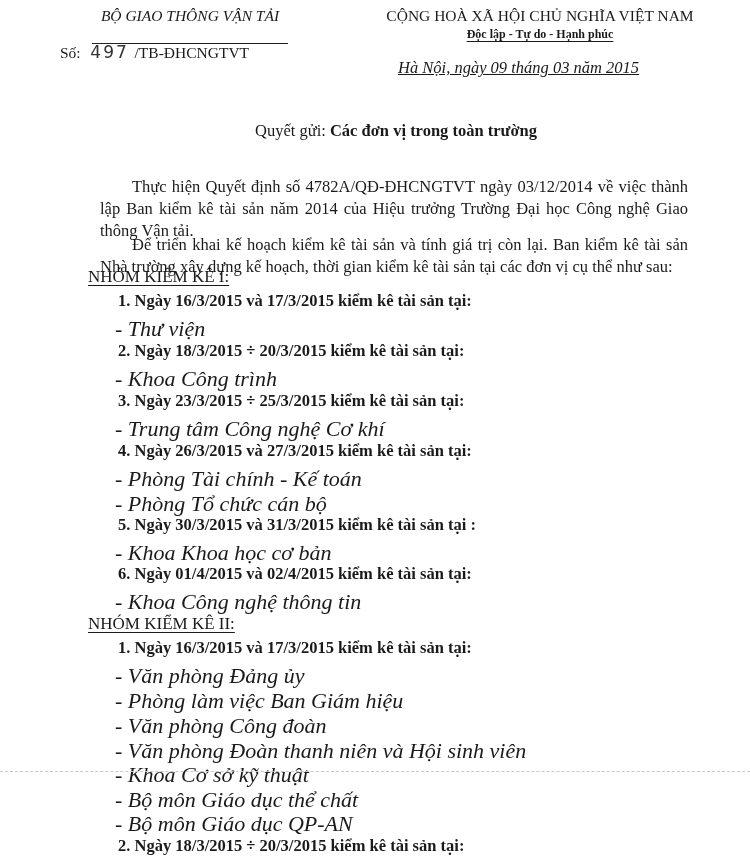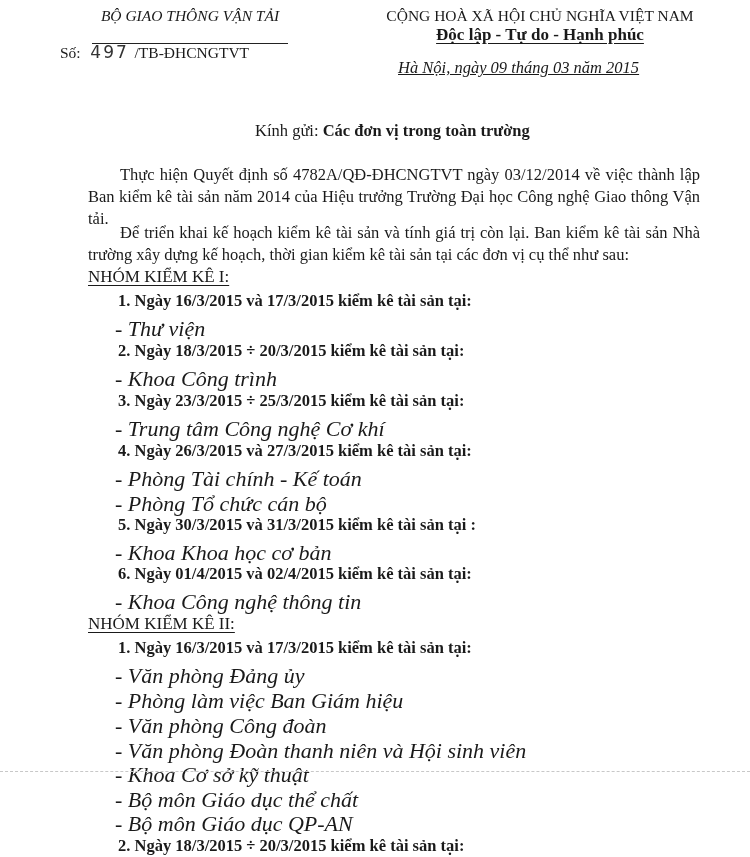--- a/index.html
+++ b/index.html
@@ -9,26 +9,26 @@
     color: #1a1a1a;
   }
   .abs { position: absolute; white-space: nowrap; }
   .hdr-left { left: 40px; top: 6px; width: 300px; text-align: center; font-size: 15.5px; line-height: 19px; font-style: italic; }
   .hdr-left .l1, .hdr-left .l2 { display: block; }
   .hdr-left .l2 { position: relative; }
   .hdr-left .l2 .uline { position: absolute; left: 52px; width: 196px; top: 18px; border-top: 1px solid #222; }
   .hdr-no { left: 60px; top: 42px; font-size: 15.5px; }
   .hdr-no .handwrite { font-family: "DejaVu Sans", sans-serif; font-size: 17px; color: #333; display: inline-block; width: 50px; text-align: center; letter-spacing: 2px; }
   .hdr-right { left: 370px; top: 6px; width: 340px; text-align: center; font-size: 15.5px; line-height: 19px; }
-  .hdr-right .motto { font-weight: bold; font-size: 17px; text-decoration: underline; text-underline-offset: 3px; }
+  .hdr-right .motto { font-weight: bold; font-size: 12px; text-decoration: underline; text-underline-offset: 3px; }
   .date-line { left: 398px; top: 58px; font-size: 16.5px; font-style: italic; text-decoration: underline; }
   .greeting { left: 255px; top: 121px; font-size: 16.5px; }
   .greeting b { font-weight: bold; }
   .para { left: 88px; width: 612px; font-size: 16.5px; line-height: 22px; text-align: justify; white-space: normal; }
-  .para p { margin: 0; text-indent: 32px; }
+  .para p { margin: 12px; text-indent: 32px; }
   .para1 { top: 164px; }
   .para2 { top: 222px; }
   .group-title { left: 88px; font-size: 17px; text-decoration: underline; text-underline-offset: 3px; }
   .item-title { left: 118px; font-size: 16.5px; font-weight: bold; }
   .unit { left: 115px; font-size: 22px; font-style: italic; }
   .scanline { left: 0; top: 771px; width: 750px; border-top: 1px dashed #c8c8c8; }
 </style>
 </head>
 <body>
 
@@ -41,21 +41,21 @@
   <span class="handwrite">497</span><span>/TB-ĐHCNGTVT</span>
 </div>
 
 <div class="abs hdr-right">
   <div>CỘNG HOÀ XÃ HỘI CHỦ NGHĨA VIỆT NAM</div>
   <div class="motto">Độc lập - Tự do - Hạnh phúc</div>
 </div>
 <div class="abs date-line">Hà Nội, ngày  09 tháng  03 năm 2015</div>
 
 <div class="abs greeting">
-  <span>Kính gửi:</span><b> Các đơn vị trong toàn trường</b>
+  <span>Quyết gửi:</span><b> Các đơn vị trong toàn trường</b>
 </div>
 
 <div class="abs para para1">
   <p>Thực hiện Quyết định số 4782A/QĐ-ĐHCNGTVT ngày 03/12/2014 về việc thành lập Ban kiểm kê tài sản năm 2014 của Hiệu trưởng Trường Đại học Công nghệ Giao thông Vận tải.</p>
 </div>
 <div class="abs para para2">
   <p>Để triển khai kế hoạch kiểm kê tài sản và tính giá trị còn lại. Ban kiểm kê tài sản Nhà trường xây dựng kế hoạch, thời gian kiểm kê tài sản tại các đơn vị cụ thể như sau:</p>
 </div>
 
 <div class="abs group-title" style="top:267px">NHÓM KIỂM KÊ I:</div>

